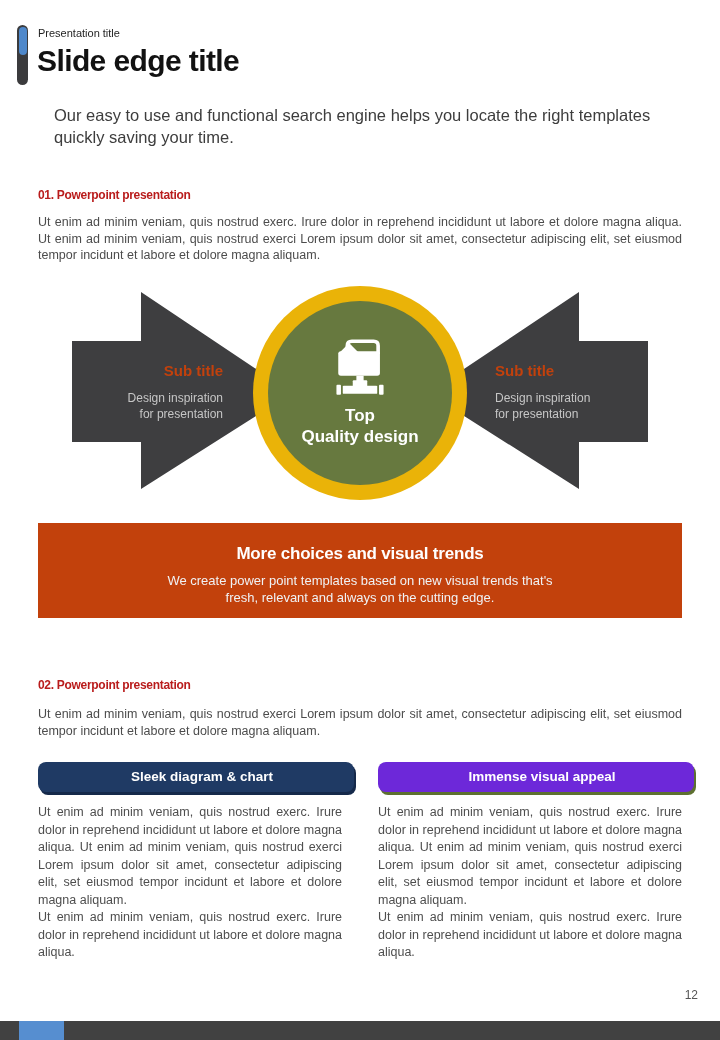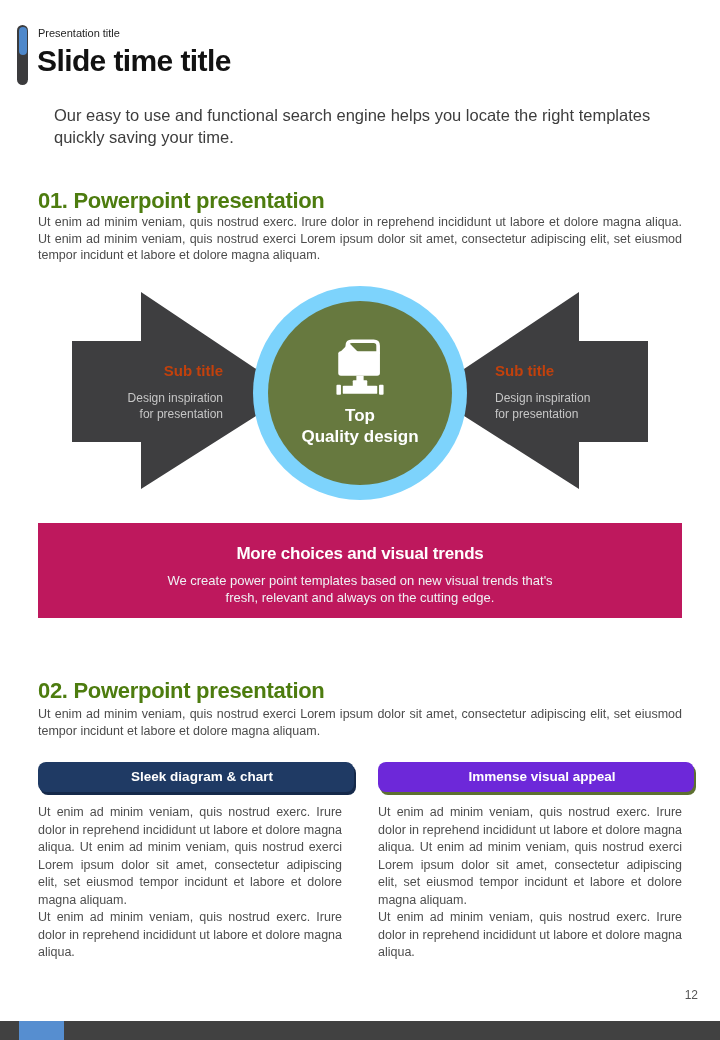--- a/index.html
+++ b/index.html
@@ -10,41 +10,41 @@
   .abs{position:absolute;}
 
   
   .title-pill{left:17px;top:25px;width:11px;height:60px;background:#3b3b3d;border-radius:6px;overflow:hidden;}
   .title-pill-blue{position:absolute;left:1.5px;top:2px;width:8px;height:28px;background:#4e88cb;border-radius:4px;}
   .eyebrow{left:38px;top:27px;font-size:11px;color:#1f1f1f;}
   .main-title{left:37px;top:44px;font-size:30px;font-weight:bold;color:#121212;letter-spacing:-0.6px;}
   .subtitle{left:38px;top:104px;width:606px;font-size:16.5px;line-height:22px;color:#3d3d3d;margin-left:16px;}
 
   
-  .sec-heading{left:38px;font-size:22px;font-weight:bold;color:#4d7c0f;letter-spacing:-0.3px;}
+  .sec-heading{left:38px;font-size:12px;font-weight:bold;color:#b91c1c;letter-spacing:-0.3px;}
   .sec-body{left:38px;width:644px;font-size:12.5px;line-height:16.5px;color:#4c4c4c;text-align:justify;}
 
   
   .arrow{width:225px;height:200px;background:#3e3e40;top:290px;z-index:1;}
   .arrow-left{left:70px;clip-path:polygon(2px 51px,71px 51px,71px 2px,222px 103px,71px 199px,71px 152px,2px 152px);}
   .arrow-right{left:425px;clip-path:polygon(223px 51px,154px 51px,154px 2px,3px 103px,154px 199px,154px 152px,223px 152px);}
   .arrow-text{top:362px;z-index:1;width:130px;}
   .arrow-text.left{left:93px;text-align:right;}
   .arrow-text.right{left:495px;text-align:left;}
   .arrow-title{font-size:15px;font-weight:bold;color:#c2410c;margin-bottom:11px;}
   .arrow-line{font-size:12px;line-height:16px;color:#c6c6c6;}
 
-  .circle-outer{left:253px;top:286px;width:214px;height:214px;border-radius:50%;background:#7dd3fc;z-index:2;}
+  .circle-outer{left:253px;top:286px;width:214px;height:214px;border-radius:50%;background:#eab308;z-index:2;}
   .circle-inner{position:absolute;left:15px;top:15px;width:184px;height:184px;border-radius:50%;background:#67793f;
     display:flex;flex-direction:column;align-items:center;}
   .circle-icon{margin-top:27px;}
   .circle-title{font-size:17px;font-weight:bold;color:#ffffff;line-height:21px;margin-top:7px;text-align:center;}
 
   
-  .banner{left:38px;top:523px;width:644px;height:95px;background:#be185d;text-align:center;color:#fff;}
+  .banner{left:38px;top:523px;width:644px;height:95px;background:#c2410c;text-align:center;color:#fff;}
   .banner-title{font-size:17px;font-weight:bold;margin-top:21px;letter-spacing:-0.2px;}
   .banner-sub{font-size:13px;line-height:17px;margin-top:8px;color:#f0f2f5;}
 
   
   .col-header{top:762px;width:304px;height:30px;line-height:30px;text-align:center;
     color:#fff;font-size:13.5px;font-weight:bold;border-radius:8px;padding-left:12px;}
   .col-header.navy{left:38px;background:#1f3a64;box-shadow:2px 3px 0 #15294a;}
   .col-header.green{left:378px;background:#6d28d9;box-shadow:2px 3px 0 #5d7030;}
   .col-body{top:804px;width:304px;font-size:12.5px;line-height:17.5px;color:#4e4e4e;text-align:justify;}
   .col-body.left{left:38px;}
@@ -58,21 +58,21 @@
 </style>
 </head>
 <body>
 
 <div class="page">
 
   <div class="abs title-pill">
     <div class="title-pill-blue"></div>
   </div>
   <div class="abs eyebrow">Presentation title</div>
-  <div class="abs main-title">Slide time title</div>
+  <div class="abs main-title">Slide edge title</div>
   <div class="abs subtitle">Our easy to use and functional search engine helps you locate the right templates quickly saving your time.</div>
 
   <div class="abs sec-heading" style="top:188px;">01. Powerpoint presentation</div>
   <div class="abs sec-body" style="top:214px;">Ut enim ad minim veniam, quis nostrud exerc. Irure dolor in reprehend incididunt ut labore et dolore magna aliqua. Ut enim ad minim veniam, quis nostrud exerci  Lorem ipsum dolor sit amet, consectetur adipiscing elit, set eiusmod tempor incidunt et labore et dolore magna aliquam.</div>
 
   <div class="abs arrow arrow-left"></div>
   <div class="abs arrow arrow-right"></div>
 
   <div class="abs arrow-text left">
     <div class="arrow-title">Sub title</div>

